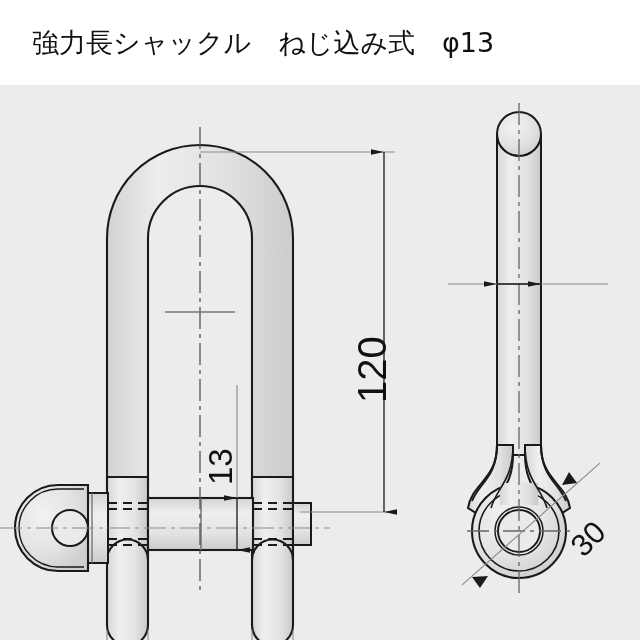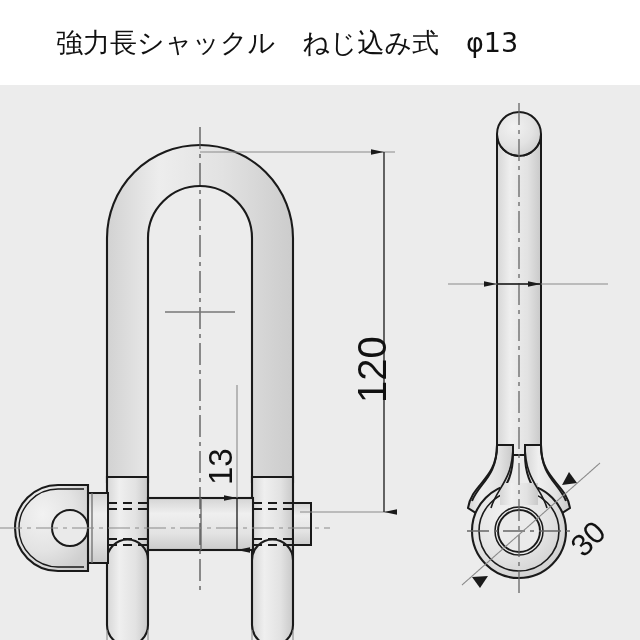--- a/index.html
+++ b/index.html
@@ -11,21 +11,21 @@
   }
   #page{position:relative;width:640px;height:640px;background:#ffffff;}
 
   
   #header{
     position:absolute;left:0;top:0;width:640px;height:85px;
     background:#ffffff;
     display:flex;align-items:center;
   }
   #title{
-    margin-left:56px;
+    margin-left:32px;
     font-size:27px;
     line-height:1;
     color:#111111;
     white-space:pre;
     font-family:"DejaVu Sans","Liberation Sans",sans-serif;
     letter-spacing:0px;
   }
 
   
   #canvas{

